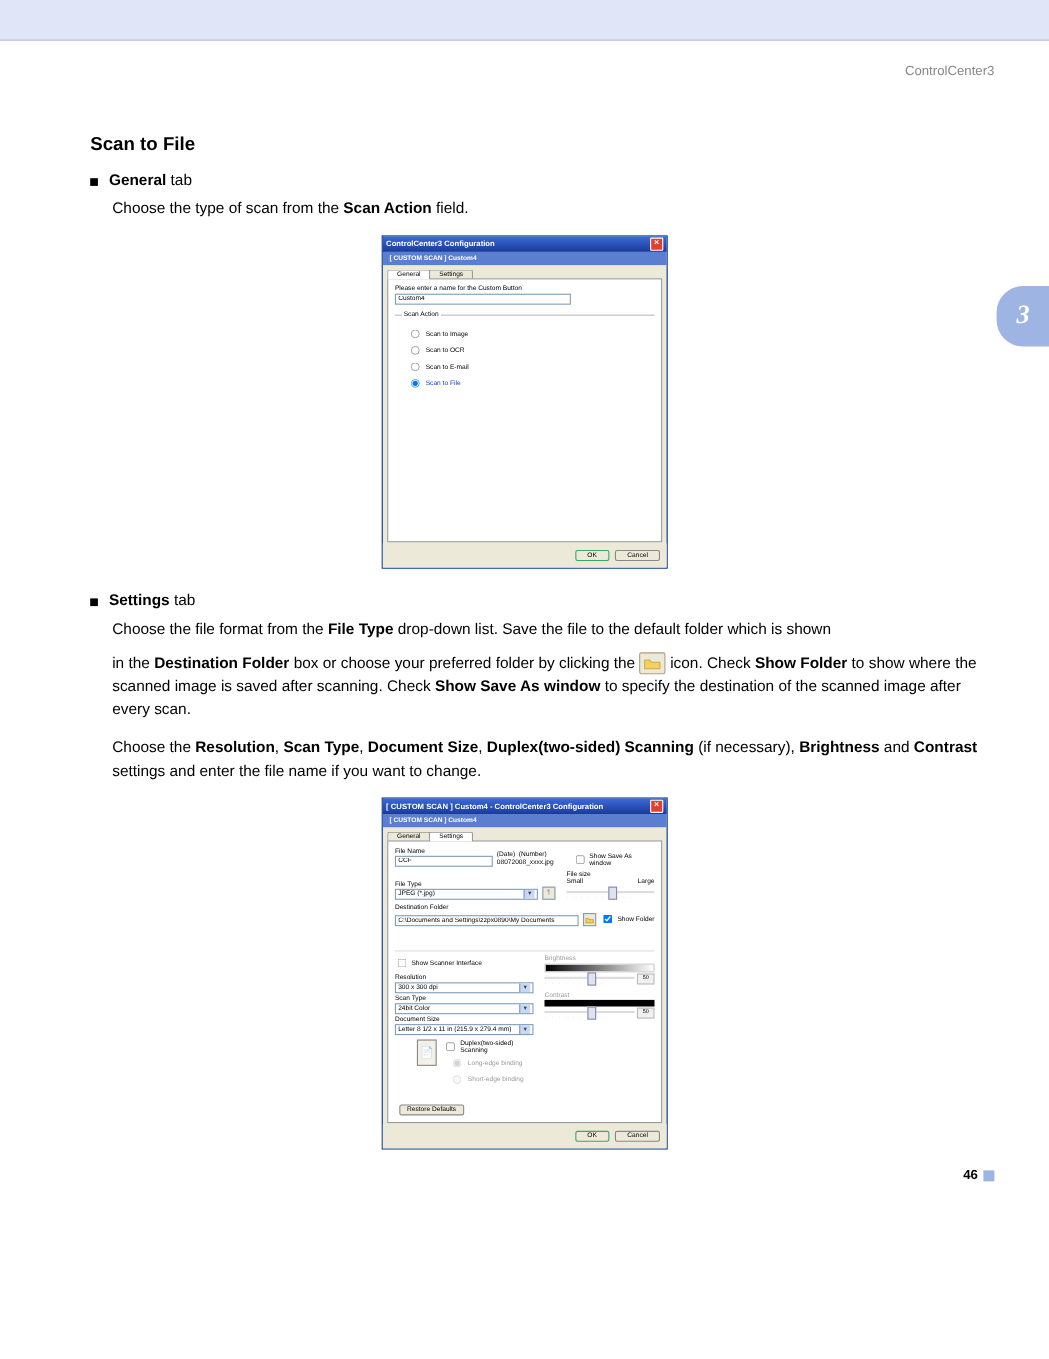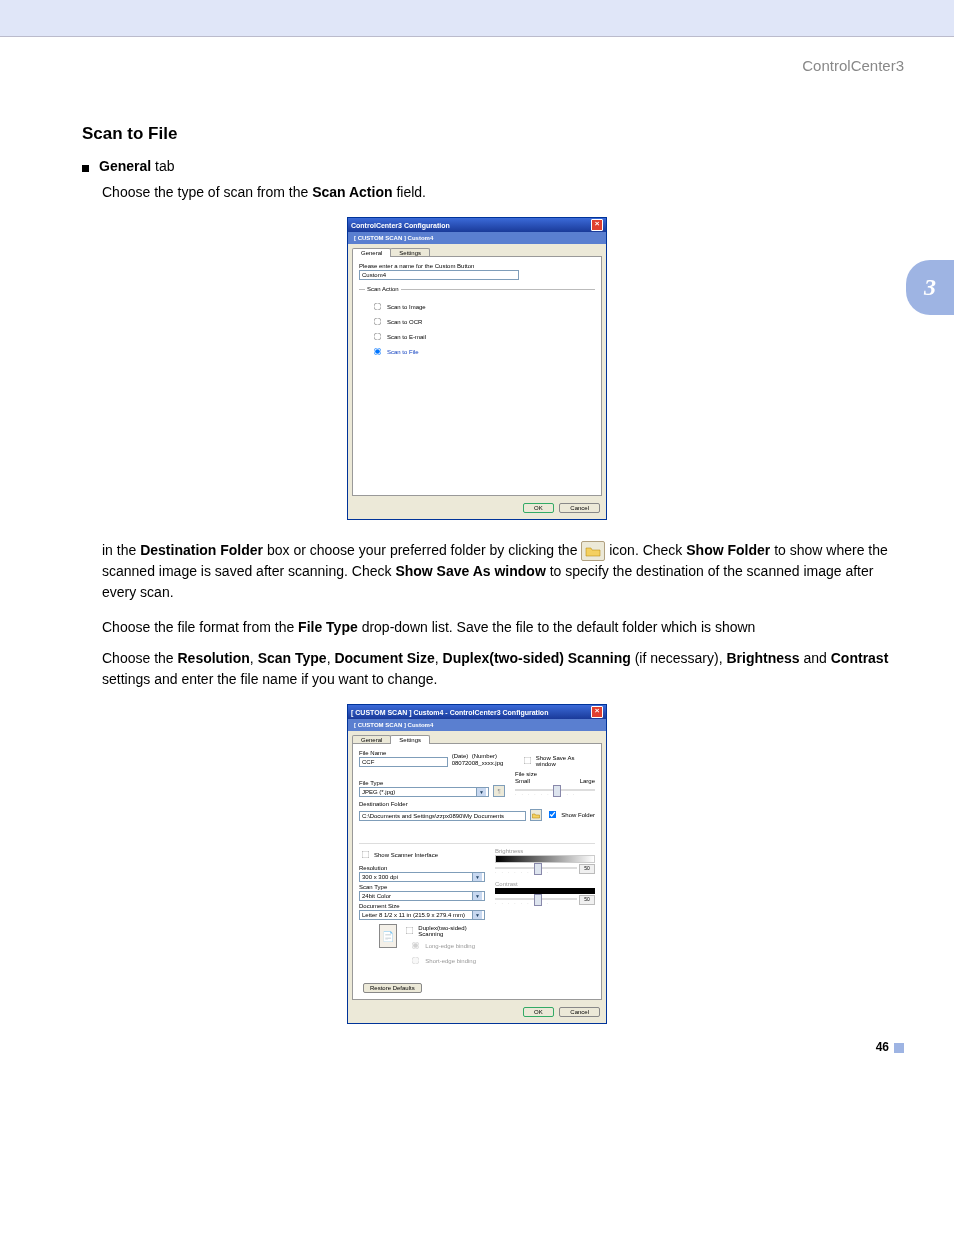--- a/index.html
+++ b/index.html
@@ -14,21 +14,21 @@
     height: 36px;
     background: #e0e6f8;
     border-bottom: 1px solid #bbc;
   }
   .page {
     padding: 30px 50px 30px 50px;
     position: relative;
   }
   .header-right {
     text-align: right;
-    font-size: 15px;
+    font-size: 12px;
     color: #888;
     padding: 20px 50px 10px 0;
   }
   .side-tab {
     position: absolute;
     right: 0;
     top: 260px;
     width: 48px;
     height: 55px;
     background: #9eb4e3;
@@ -325,34 +325,38 @@
             <span>Scan to File</span>
           </div>
       </fieldset>
     </div>
     <div class="btn-row">
       <button class="winbtn" style="border:1px solid #3a6;">OK</button>
       <button class="winbtn">Cancel</button>
     </div>
   </div>
 
+  <div class="bullet-row">
+    <div class="sq"></div>
+    <div><span class="bold">Settings</span><span> tab</span></div>
+  </div>
+
+  <p class="body-p" style="margin-bottom:10px">
+    <span>Choose the file format from the </span><span class="bold">File Type</span><span> drop-down list. Save the file to the default folder which is shown</span>
+  </p>
 
   <p class="body-p">
     <span>in the </span><span class="bold">Destination Folder</span><span> box or choose your preferred folder by clicking the </span>
     <span class="folder-icon">
       <svg viewBox="0 0 16 12">
           <path d="M1 3 h5 l1 2 h8 v6 h-14 z" fill="#f4d060" stroke="#b08000" stroke-width="0.5"></path>
         </svg>
     </span>
     <span> icon. Check </span>
     <span class="bold">Show Folder</span><span> to show where the scanned image is saved after scanning. Check </span><span class="bold">Show Save As window</span><span> to specify the destination of the scanned image after every scan.</span>
-  </p>
-
-  <p class="body-p" style="margin-bottom:10px">
-    <span>Choose the file format from the </span><span class="bold">File Type</span><span> drop-down list. Save the file to the default folder which is shown</span>
   </p>
 
   <p class="body-p">
     <span>Choose the </span><span class="bold">Resolution</span><span>, </span><span class="bold">Scan Type</span><span>, </span><span class="bold">Document Size</span><span>, </span><span class="bold">Duplex(two-sided) Scanning</span><span> (if necessary), </span><span class="bold">Brightness</span><span> and </span><span class="bold">Contrast</span><span> settings and enter the file name if you want to change.</span>
   </p>
 
   <div class="dialog">
     <div class="titlebar">
       <span>[  CUSTOM SCAN  ]   Custom4  -  ControlCenter3 Configuration</span>
       <span class="closebtn">×</span>

